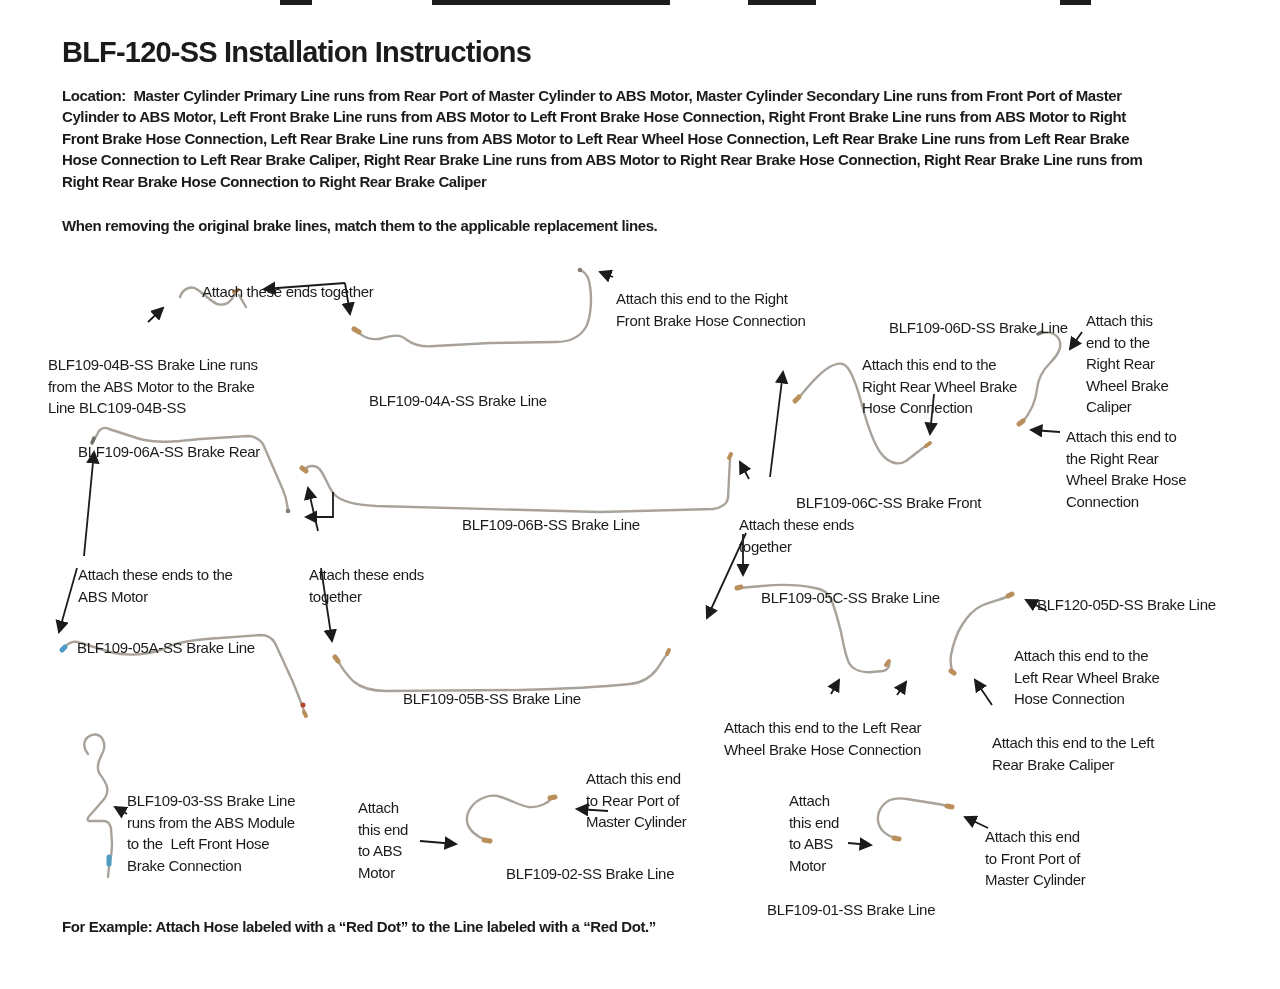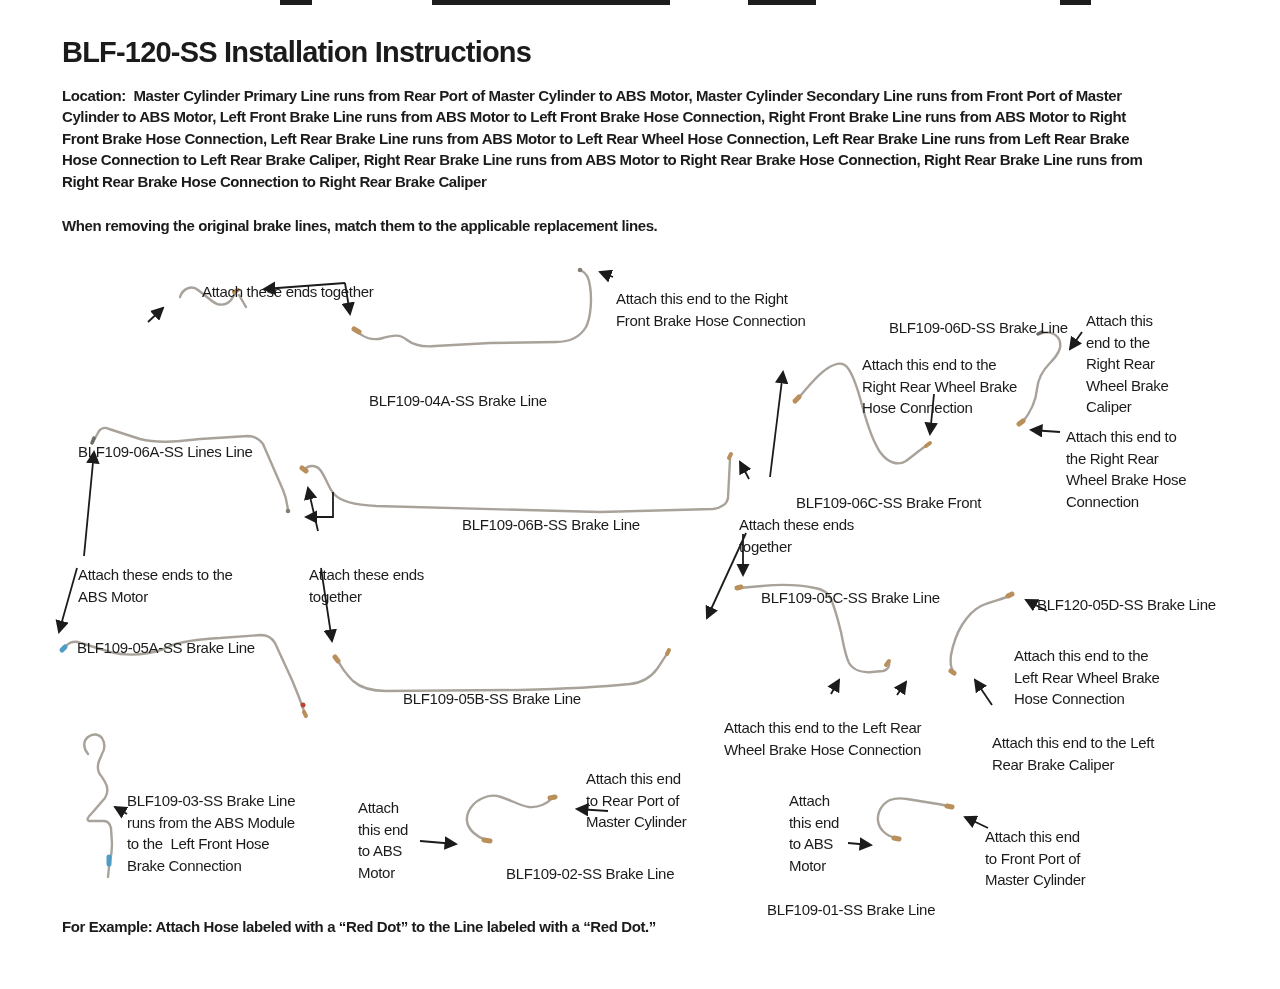--- a/index.html
+++ b/index.html
@@ -133,26 +133,29 @@
 Front Brake Hose Connection</div>
   <div class="lbl" style="left:889px;top:289px">BLF109-06D-SS Brake Line</div>
   <div class="lbl" style="left:1086px;top:282px">Attach this
 end to the
 Right Rear
 Wheel Brake
 Caliper</div>
   <div class="lbl" style="left:862px;top:326px">Attach this end to the
 Right Rear Wheel Brake
 Hose Connection</div>
+  <div class="lbl" style="left:48px;top:326px">BLF109-04B-SS Brake Line runs
+from the ABS Motor to the Brake
+Line BLC109-04B-SS</div>
   <div class="lbl" style="left:369px;top:362px">BLF109-04A-SS Brake Line</div>
   <div class="lbl" style="left:1066px;top:398px">Attach this end to
 the Right Rear
 Wheel Brake Hose
 Connection</div>
-  <div class="lbl" style="left:78px;top:413px">BLF109-06A-SS Lines Line</div>
+  <div class="lbl" style="left:78px;top:413px">BLF109-06A-SS Brake Rear</div>
   <div class="lbl" style="left:796px;top:464px">BLF109-06C-SS Brake Front</div>
   <div class="lbl" style="left:462px;top:486px">BLF109-06B-SS Brake Line</div>
   <div class="lbl" style="left:739px;top:486px">Attach these ends
 together</div>
   <div class="lbl" style="left:78px;top:536px">Attach these ends to the
 ABS Motor</div>
   <div class="lbl" style="left:309px;top:536px">Attach these ends
 together</div>
   <div class="lbl" style="left:761px;top:559px">BLF109-05C-SS Brake Line</div>
   <div class="lbl" style="left:1037px;top:566px">BLF120-05D-SS Brake Line</div>

